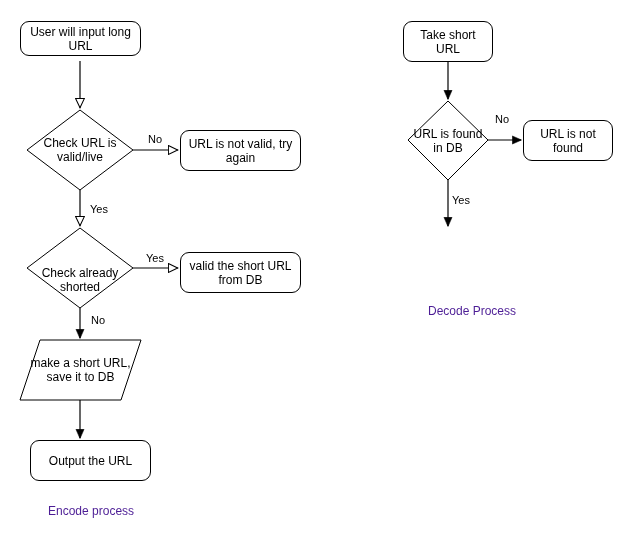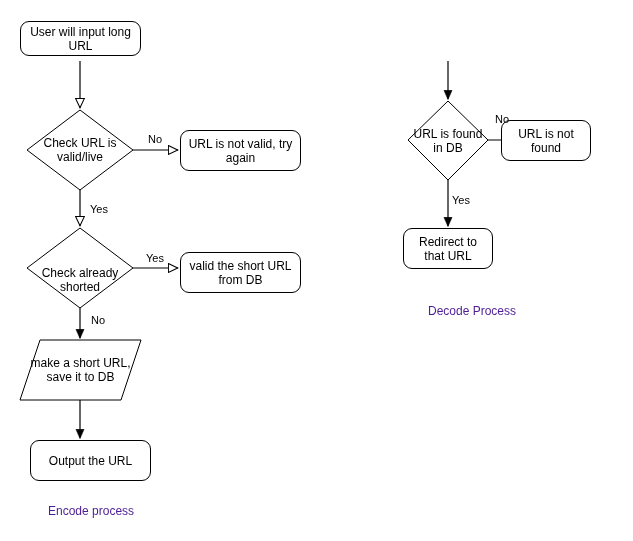--- a/index.html
+++ b/index.html
@@ -146,31 +146,31 @@
     <span class="txt">Output the URL</span>
   </div>
 
   <div class="edge-label" style="left:148px; top:133px;">No</div>
   <div class="edge-label" style="left:90px; top:203px;">Yes</div>
   <div class="edge-label" style="left:146px; top:252px;">Yes</div>
   <div class="edge-label" style="left:91px; top:314px;">No</div>
 
   <div class="caption" style="left:48px; top:504px;">Encode process</div>
 
+  <div class="node rect" style="left:403px; top:21px; width:90px; height:41px;">
+    <span class="txt">Take short URL</span>
+  </div>
 
   <div class="node diamond" style="left:408px; top:101px; width:80px; height:79px;">
     <span class="txt">URL is found in DB</span>
   </div>
 
-  <div class="node rect" style="left:501px; top:120px; width:90px; height:41px;">
+  <div class="node rect" style="left:523px; top:120px; width:90px; height:41px;">
     <span class="txt">URL is not found</span>
   </div>
 
-  <div class="node rect" style="left:403px; top:228px; width:90px; height:41px;">
-    <span class="txt">Redirect to that URL</span>
-  </div>
 
   <div class="edge-label" style="left:495px; top:113px;">No</div>
   <div class="edge-label" style="left:452px; top:194px;">Yes</div>
 
   <div class="caption" style="left:428px; top:304px;">Decode Process</div>
 
 </div>
 
 </body></html>

